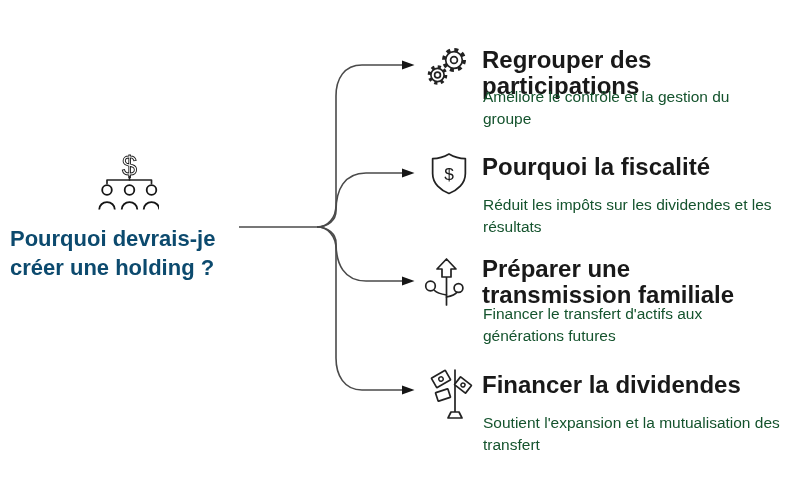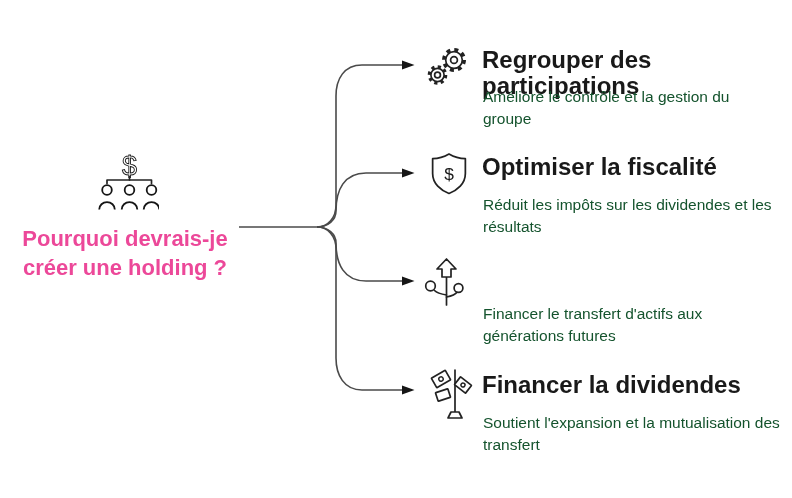--- a/index.html
+++ b/index.html
@@ -8,22 +8,22 @@
     font-family:"Liberation Sans","DejaVu Sans",sans-serif;
     -webkit-font-smoothing:antialiased;
   }
   .stage{position:absolute;inset:0;width:792px;height:498px;}
   .connectors{position:absolute;left:0;top:0;pointer-events:none;}
 
   
   .root-icon{position:absolute;left:93px;top:144px;}
   .root-title{
     position:absolute;left:10px;top:224px;width:230px;
-    font-size:22px;line-height:29px;font-weight:700;color:#ec4899;
-    text-align:center;letter-spacing:0px;
+    font-size:22px;line-height:29px;font-weight:700;color:#0c4a6e;
+    text-align:left;letter-spacing:0px;
   }
 
   
   .branch-icon{position:absolute;}
   .branch-title{
     position:absolute;left:482px;width:310px;
     font-size:24px;line-height:26px;font-weight:700;color:#191919;
   }
   .branch-desc{
     position:absolute;left:483px;
@@ -86,31 +86,32 @@
     <circle cx="13.5" cy="31" r="6.6" fill="#fff" stroke="#222" stroke-width="1.7"></circle>
     <circle cx="13.5" cy="31" r="2.9" fill="none" stroke="#222" stroke-width="1.7"></circle>
   </svg>
   <div class="branch-title t1">Regrouper des participations</div>
   <div class="branch-desc d1">Améliore le contrôle et la gestion du groupe</div>
 
   <svg class="branch-icon i2" width="44" height="45" viewBox="0 0 42 44">
     <path class="ln" d="M 21 3 C 26 6 32 7.5 37 7.5 L 37 22 C 37 32 29 38.5 21 41.5 C 13 38.5 5 32 5 22 L 5 7.5 C 10 7.5 16 6 21 3 Z"></path>
     <text x="21" y="28" text-anchor="middle" font-size="17" font-weight="400" fill="#1a1a1a">$</text>
   </svg>
-  <div class="branch-title t2">Optimiser la fiscalité</div>
+  <div class="branch-title t2">Pourquoi la fiscalité</div>
   <div class="branch-desc d2">Réduit les impôts sur les dividendes et les résultats</div>
 
   <svg class="branch-icon i3" width="44" height="50" viewBox="0 0 44 50">
     <path class="ln" d="M 22.5 20 V 48"></path>
     <path class="fw" d="M 22.5 2 L 32 12 L 27 12 L 27 20 L 18 20 L 18 12 L 13 12 Z"></path>
     <path class="ln" d="M 22.5 38 C 17 37 12.5 35.5 10.5 33.5"></path>
     <path class="ln" d="M 22.5 40 C 28 39 31.5 37.5 33 35.3"></path>
     <circle cx="6.5" cy="29" r="4.8" fill="#fff" stroke="#222" stroke-width="1.7"></circle>
     <circle cx="34.5" cy="31" r="4.4" fill="#fff" stroke="#222" stroke-width="1.7"></circle>
   </svg>
+  <div class="branch-title t3">Préparer une transmission familiale</div>
   <div class="branch-desc d3">Financer le transfert d'actifs aux générations futures</div>
 
   <svg class="branch-icon i4" width="46" height="56" viewBox="0 0 46 56">
     <path class="ln" d="M 27 4 V 46"></path>
     <path class="fw" d="M 20 52 H 34 L 31 46 H 23 Z"></path>
     <g transform="translate(13,13) rotate(-30)">
       <rect class="fw" x="-8" y="-5.5" width="16" height="11" rx="0.5"></rect>
       <circle cx="0" cy="0" r="2.2" fill="none" stroke="#222" stroke-width="1.4"></circle>
     </g>
     <g transform="translate(35,19) rotate(38)">

